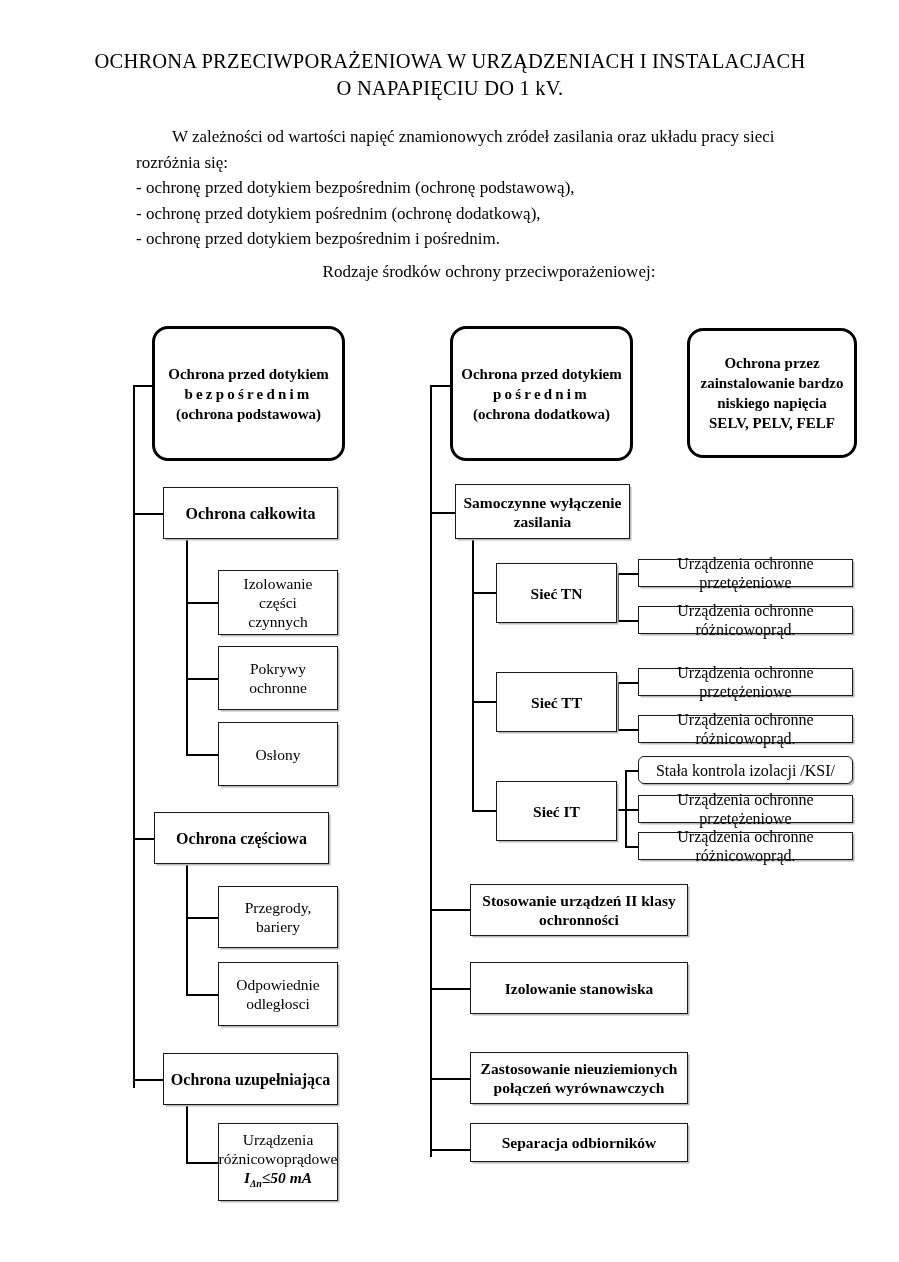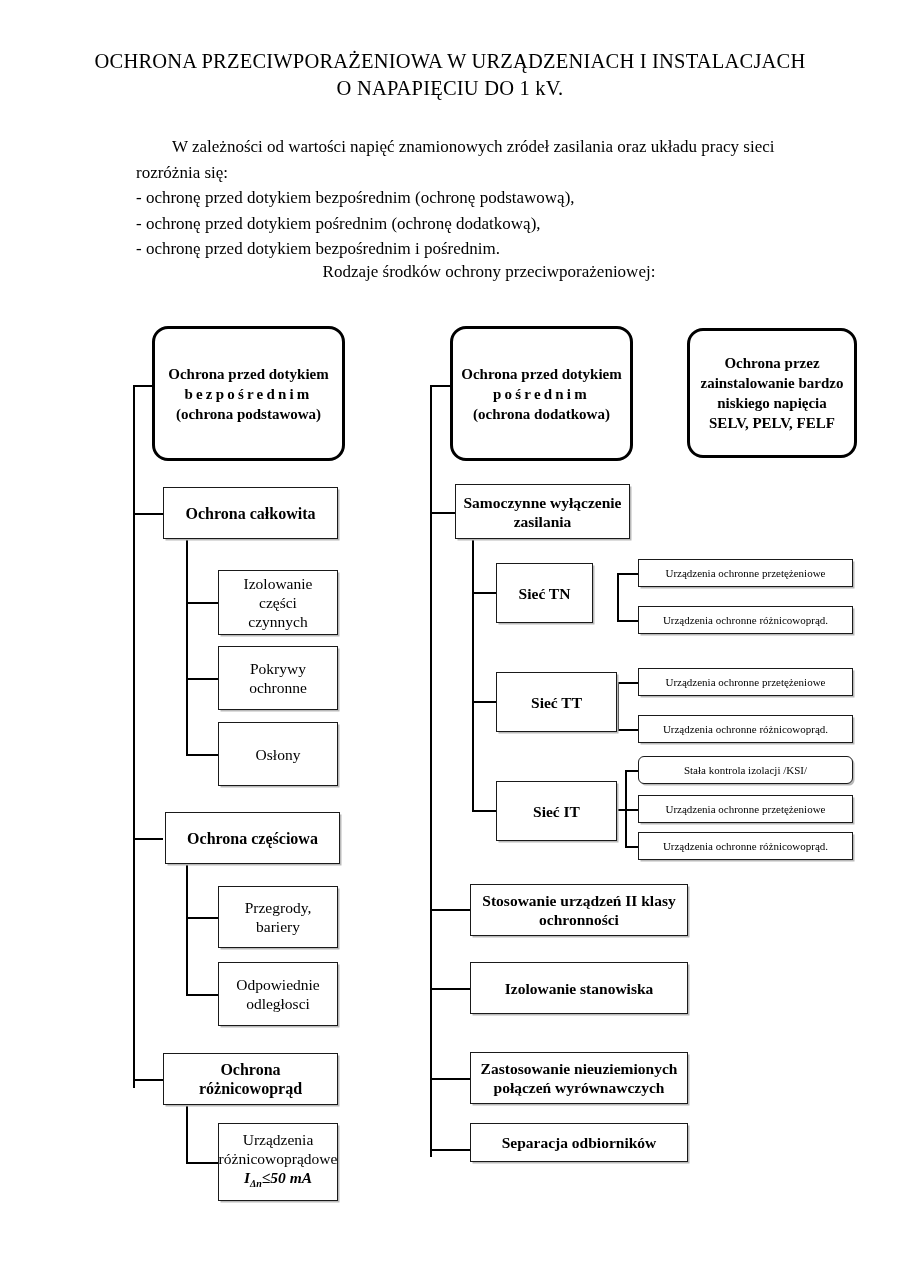--- a/index.html
+++ b/index.html
@@ -17,21 +17,21 @@
   .title{
     position:absolute;left:60px;top:48px;width:780px;
     text-align:center;font-size:20.5px;line-height:27px;
     letter-spacing:.2px;
   }
   .title div{white-space:nowrap;}
   .para{
     position:absolute;left:136px;top:124px;width:706px;
     font-size:17px;line-height:25.5px;text-align:left;
   }
-  .para .indent{text-indent:36px;margin-top:10px;}
+  .para .indent{text-indent:36px;}
   .subtitle{
     position:absolute;left:136px;top:262px;width:706px;
     text-align:center;font-size:17px;
   }
 
   
   .ln{position:absolute;background:#000;}
   .lnv{width:1.6px;}
   .lnh{height:1.6px;}
 
@@ -50,21 +50,21 @@
   .box.top{
     border:3.6px solid #000;
     border-radius:16px;
     font-weight:bold;
     font-size:15px;
     line-height:20px;
     box-shadow:none;
   }
   .box.head{font-weight:bold;font-size:16px;}
   .box.sub{font-weight:normal;font-size:15.5px;}
-  .box.leaf{font-weight:normal;font-size:11px;}
+  .box.leaf{font-weight:normal;font-size:16px;}
   .box.net{font-weight:bold;font-size:15.5px;}
   .box.rightmain{font-weight:bold;font-size:15.5px;}
 
   .sp{letter-spacing:3.2px;}
   .formula{font-style:italic;font-weight:bold;white-space:nowrap;}
   .formula sub{font-size:10px;font-style:italic;font-weight:bold;}
 </style>
 </head>
 <body>
 
@@ -166,55 +166,55 @@
   </div>
 
   <div class="box sub shadow" style="left:218px;top:646px;width:120px;height:64px;">
     <span>Pokrywy ochronne</span>
   </div>
 
   <div class="box sub shadow" style="left:218px;top:722px;width:120px;height:64px;">
     <span>Osłony</span>
   </div>
 
-  <div class="box head shadow" style="left:165px;top:812px;width:175px;height:52px;">
+  <div class="box head shadow" style="left:154px;top:812px;width:175px;height:52px;">
     <span>Ochrona częściowa</span>
   </div>
 
   <div class="box sub shadow" style="left:218px;top:886px;width:120px;height:62px;">
     <span>Przegrody, bariery</span>
   </div>
 
   <div class="box sub shadow" style="left:218px;top:962px;width:120px;height:64px;">
     <div>
       <div>Odpowiednie</div>
       <div>odległosci</div>
     </div>
   </div>
 
   <div class="box head shadow" style="left:163px;top:1053px;width:175px;height:52px;">
-    <span>Ochrona różnicowoprąd</span>
+    <span>Ochrona uzupełniająca</span>
   </div>
 
   <div class="box sub shadow" style="left:218px;top:1123px;width:120px;height:78px;">
     <div>
       <div>Urządzenia</div>
       <div>różnicowoprądowe</div>
       <div class="formula"><span>I</span><sub>Δn</sub><span>≤50 mA</span></div>
     </div>
   </div>
 
   <div class="box rightmain shadow" style="left:455px;top:484px;width:175px;height:55px;">
     <div>
       <div>Samoczynne wyłączenie</div>
       <div>zasilania</div>
     </div>
   </div>
 
-  <div class="box net shadow" style="left:496px;top:563px;width:97px;height:60px;">
+  <div class="box net shadow" style="left:496px;top:563px;width:121px;height:60px;">
     <span>Sieć TN</span>
   </div>
   <div class="box leaf shadow" style="left:638px;top:559px;width:215px;height:28px;">
     <span>Urządzenia ochronne przetężeniowe</span>
   </div>
   <div class="box leaf shadow" style="left:638px;top:606px;width:215px;height:28px;">
     <span>Urządzenia ochronne różnicowoprąd.</span>
   </div>
 
   <div class="box net shadow" style="left:496px;top:672px;width:121px;height:60px;">

